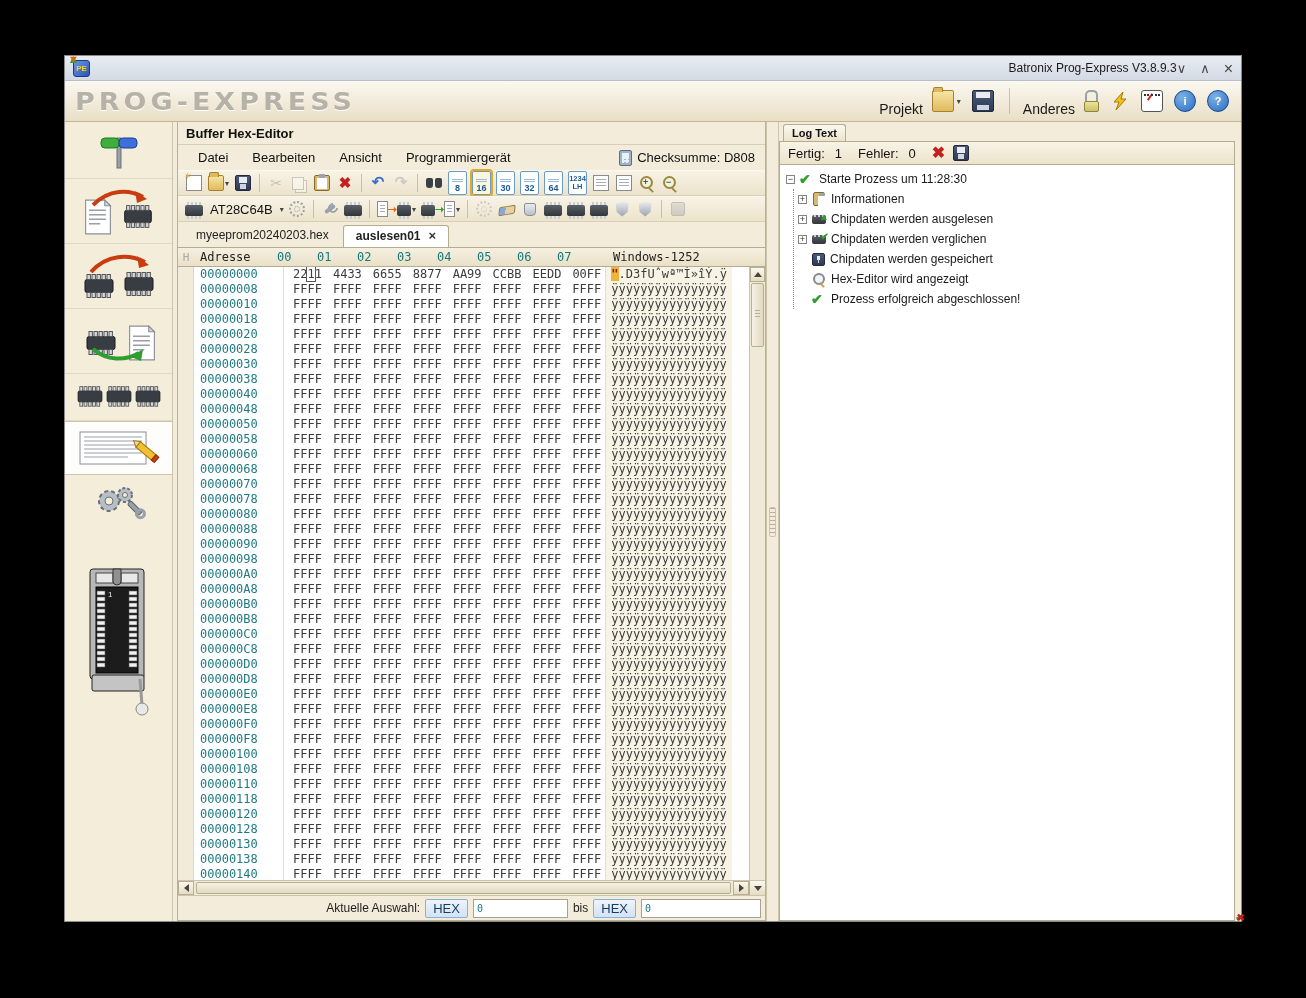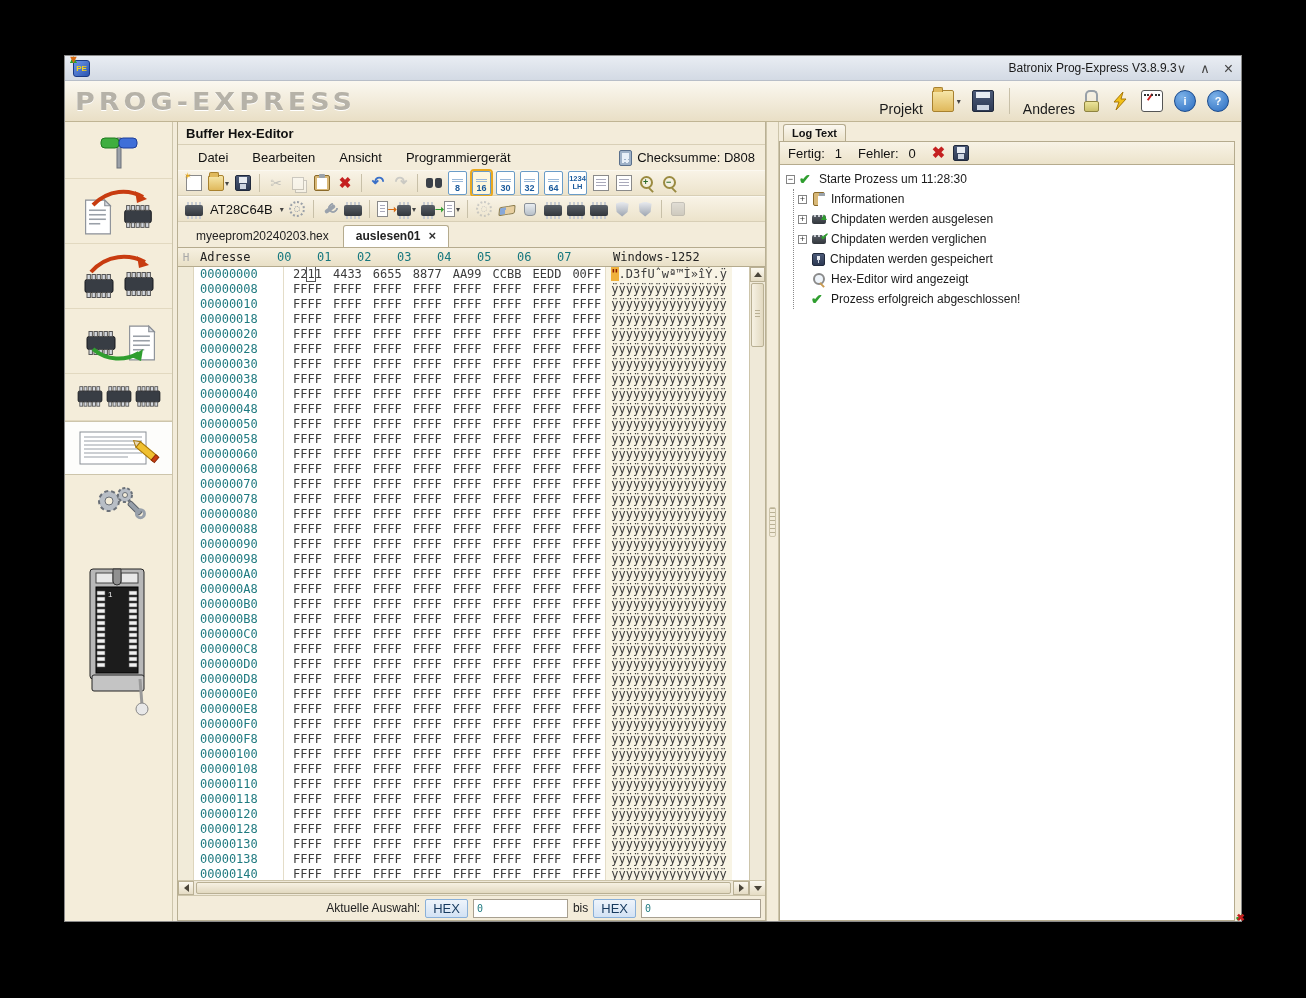--- a/index.html
+++ b/index.html
@@ -97,21 +97,21 @@
   .tsep { width:1px; height:18px; background:#c8c0a8; margin:0 3px; }
   .dd { font-size:8px; color:#444; margin-left:1px; }
   .wbtn { width:19px; height:24px; background:#fff; border:1px solid #6a9cc8; border-radius:2px; color:#1a5a9c; font-size:9px; font-weight:bold; display:flex; flex-direction:column; align-items:center; justify-content:flex-end; line-height:9px; padding-bottom:1px; }
   .wbtn::before { content:""; width:11px; height:4px; margin-bottom:1px; background:repeating-linear-gradient(#9ab8d8 0 1px,transparent 1px 2px); }
   .wbtn.sel16 { outline:2px solid #e8a820; outline-offset:0; background:#fdf6dc; }
   .wbtn.lh::before { display:none; }
   .wbtn.lh { font-size:7.5px; line-height:8px; justify-content:center; }
   .devname { font-size:13px; color:#111; margin:0 3px; }
 
   
-  .tabrow { display:flex; align-items:center; padding:3px 6px 0; gap:2px; background:#f3ecda; }
+  .tabrow { display:flex; align-items:flex-start; padding:3px 6px 0; gap:2px; background:#f3ecda; }
   .tab { font-size:12px; color:#222; padding:3px 12px 4px; border-radius:3px 3px 0 0; }
   .tab.active { background:#fff; border:1px solid #b5ab8e; border-bottom:none; font-weight:bold; display:flex; align-items:center; gap:8px; }
   .tab-close { font-weight:bold; color:#333; font-size:13px; line-height:10px; }
 
   
   .gridhdr { display:flex; align-items:center; background:linear-gradient(#f6f0e0,#e9e0c7); border-top:1px solid #b5ab8e; border-bottom:1px solid #b5ab8e; font-family:"DejaVu Sans Mono",monospace; font-size:12px; height:20px; flex:0 0 auto; }
   .gh-corner { width:16px; color:#a8a8a8; text-align:center; font-size:11px; }
   .gh-addr { width:74px; padding-left:6px; color:#222; }
   .gh-cols { display:flex; padding-left:9px; }
   .gh-col { width:40px; color:#17787e; }

